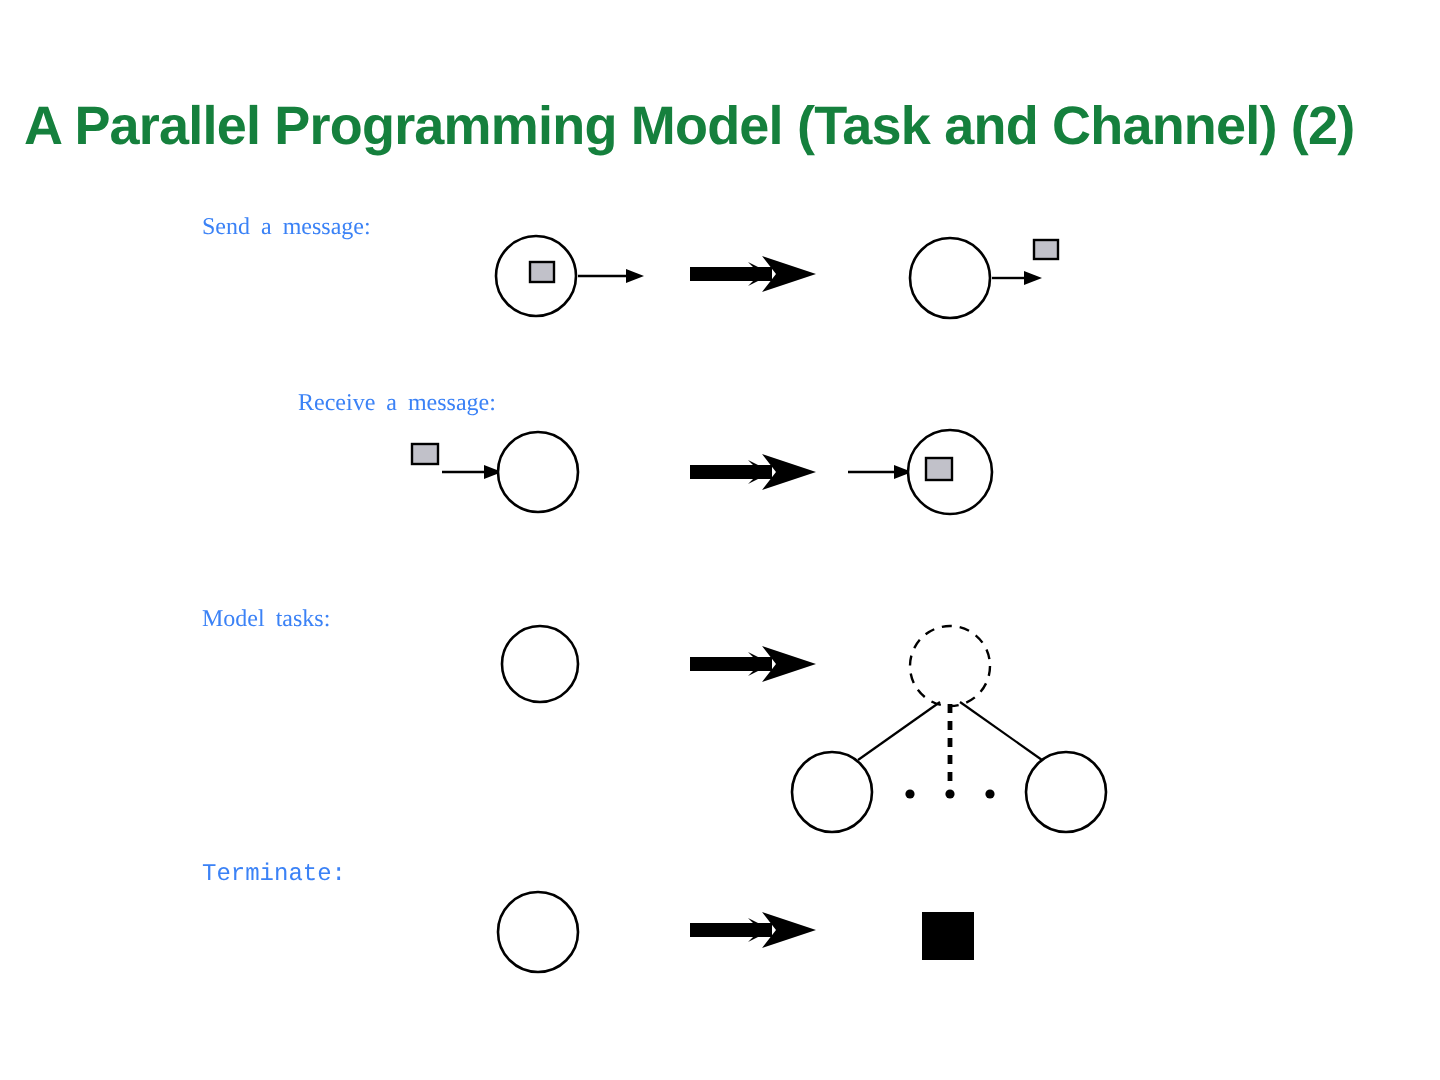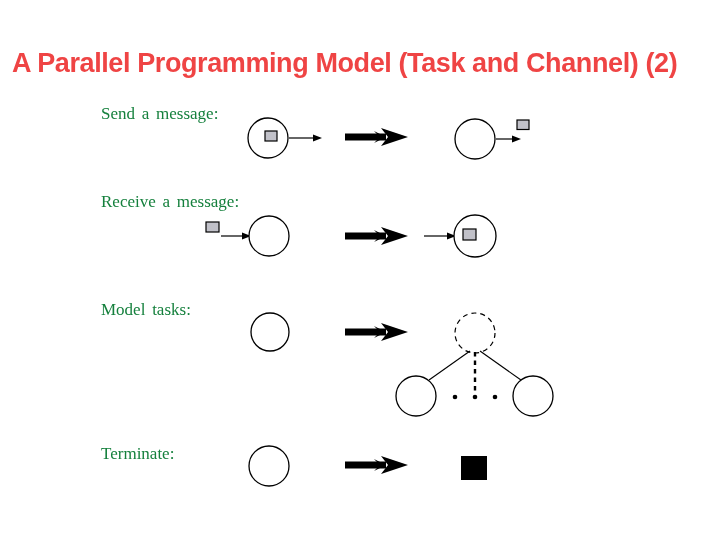--- a/index.html
+++ b/index.html
@@ -4,32 +4,32 @@
 <style>
   html,body{margin:0;padding:0;background:#fff;}
   .slide{
     position:relative;width:720px;height:540px;background:#fff;overflow:hidden;
     font-family:"Liberation Sans",sans-serif;
   }
   .title{
     position:absolute;left:12px;top:48px;width:702px;
     font-family:"Liberation Sans",sans-serif;
     font-weight:bold;font-size:27px;line-height:30px;letter-spacing:-0.4px;
-    color:#ef4444;white-space:nowrap;
+    color:#15803d;white-space:nowrap;
   }
   .row-label{
     position:absolute;left:101px;
     font-family:"Liberation Serif","DejaVu Serif",serif;
-    font-size:17px;line-height:19px;color:#15803d;word-spacing:2.5px;
+    font-size:12px;line-height:19px;color:#3b82f6;word-spacing:2.5px;
     white-space:nowrap;
   }
   .lbl-send{top:104px;}
-  .lbl-receive{top:192px;}
+  .lbl-receive{top:192px;margin-left:48px;}
   .lbl-create{top:300px;}
-  .lbl-terminate{top:444px;}
+  .lbl-terminate{top:428px;font-family:Liberation Mono, monospace;}
   svg.diagram{position:absolute;left:0;top:0;}
   .circ{fill:#ffffff;stroke:#000000;stroke-width:1.3;}
   .dashcirc{fill:#ffffff;stroke:#000000;stroke-width:1.2;stroke-dasharray:5 4;}
   .ln{stroke:#000000;stroke-width:1.2;}
   .treeline{stroke:#000000;stroke-width:1.1;}
   .dashln{stroke:#000000;stroke-width:2.4;stroke-dasharray:4.5 4;fill:none;}
   .hd{fill:#000000;}
   .sq{stroke:#000000;stroke-width:1.2;}
   .dot{fill:#000000;}
   #bigarrow{fill:#000000;}

